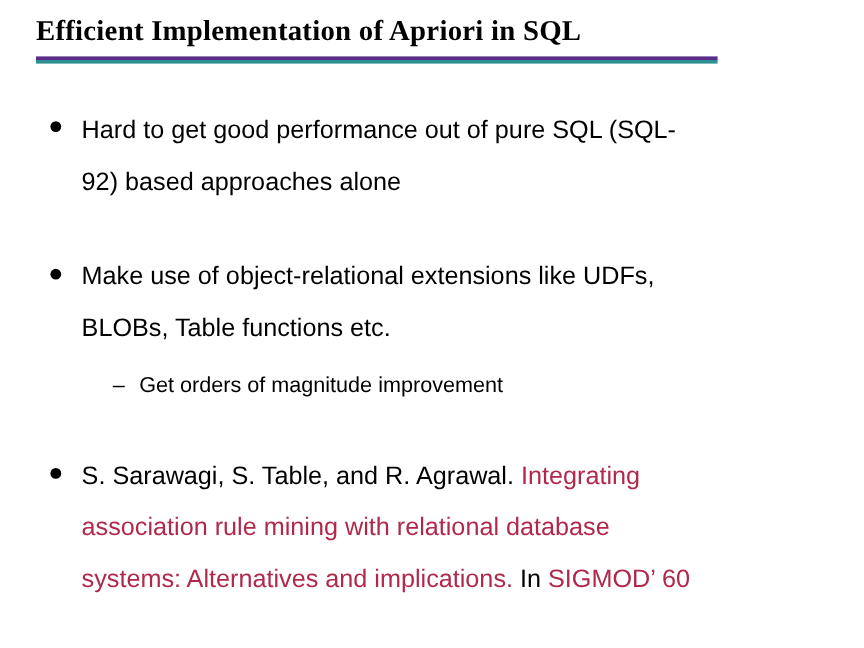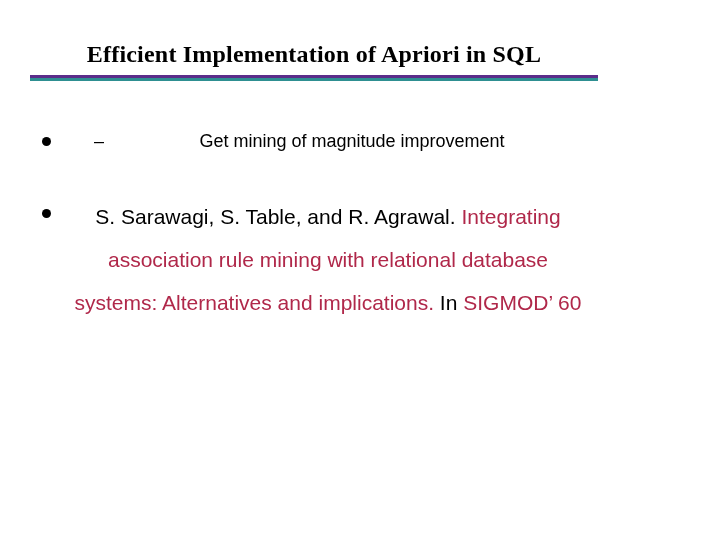--- a/index.html
+++ b/index.html
@@ -10,22 +10,21 @@
     background: #ffffff;
     font-family: Arial, Helvetica, sans-serif;
     color: #000000;
     overflow: hidden;
   }
   .slide {
     position: relative;
     width: 628px;
     height: 540px;
     box-sizing: border-box;
-    padding: 40px 30px 0 30px;
-    text-align: center;
+    padding: 12px 30px 0 30px;
   }
   .title {
     font-family: Georgia, "Times New Roman", serif;
     font-weight: bold;
     font-size: 24px;
     line-height: 1.2;
     margin: 0 0 6px 0;
     letter-spacing: 0.2px;
   }
   .rule {
@@ -99,25 +98,29 @@
   <h1 class="title">Efficient Implementation of Apriori in SQL</h1>
 
   <div class="rule">
     <div class="rule-top"></div>
     <div class="rule-bottom"></div>
   </div>
 
   <div class="body">
     <ul class="level1">
 
+      <li>
+        <span>Hard to get good performance out of pure SQL (SQL-92) based approaches alone</span>
+      </li>
 
       <li>
+        <span>Make use of object-relational extensions like UDFs, BLOBs, Table functions etc.</span>
         <ul class="level2">
           <li>
-            <span>Get mining of magnitude improvement</span>
+            <span>Get orders of magnitude improvement</span>
           </li>
         </ul>
       </li>
 
       <li>
         <span>S. Sarawagi, S. Table, and R. Agrawal. </span><span class="ref-title">Integrating association rule mining with relational database systems: Alternatives and implications. </span><span>In </span><span class="ref-venue">SIGMOD’ 60</span>
       </li>
 
     </ul>
   </div>

